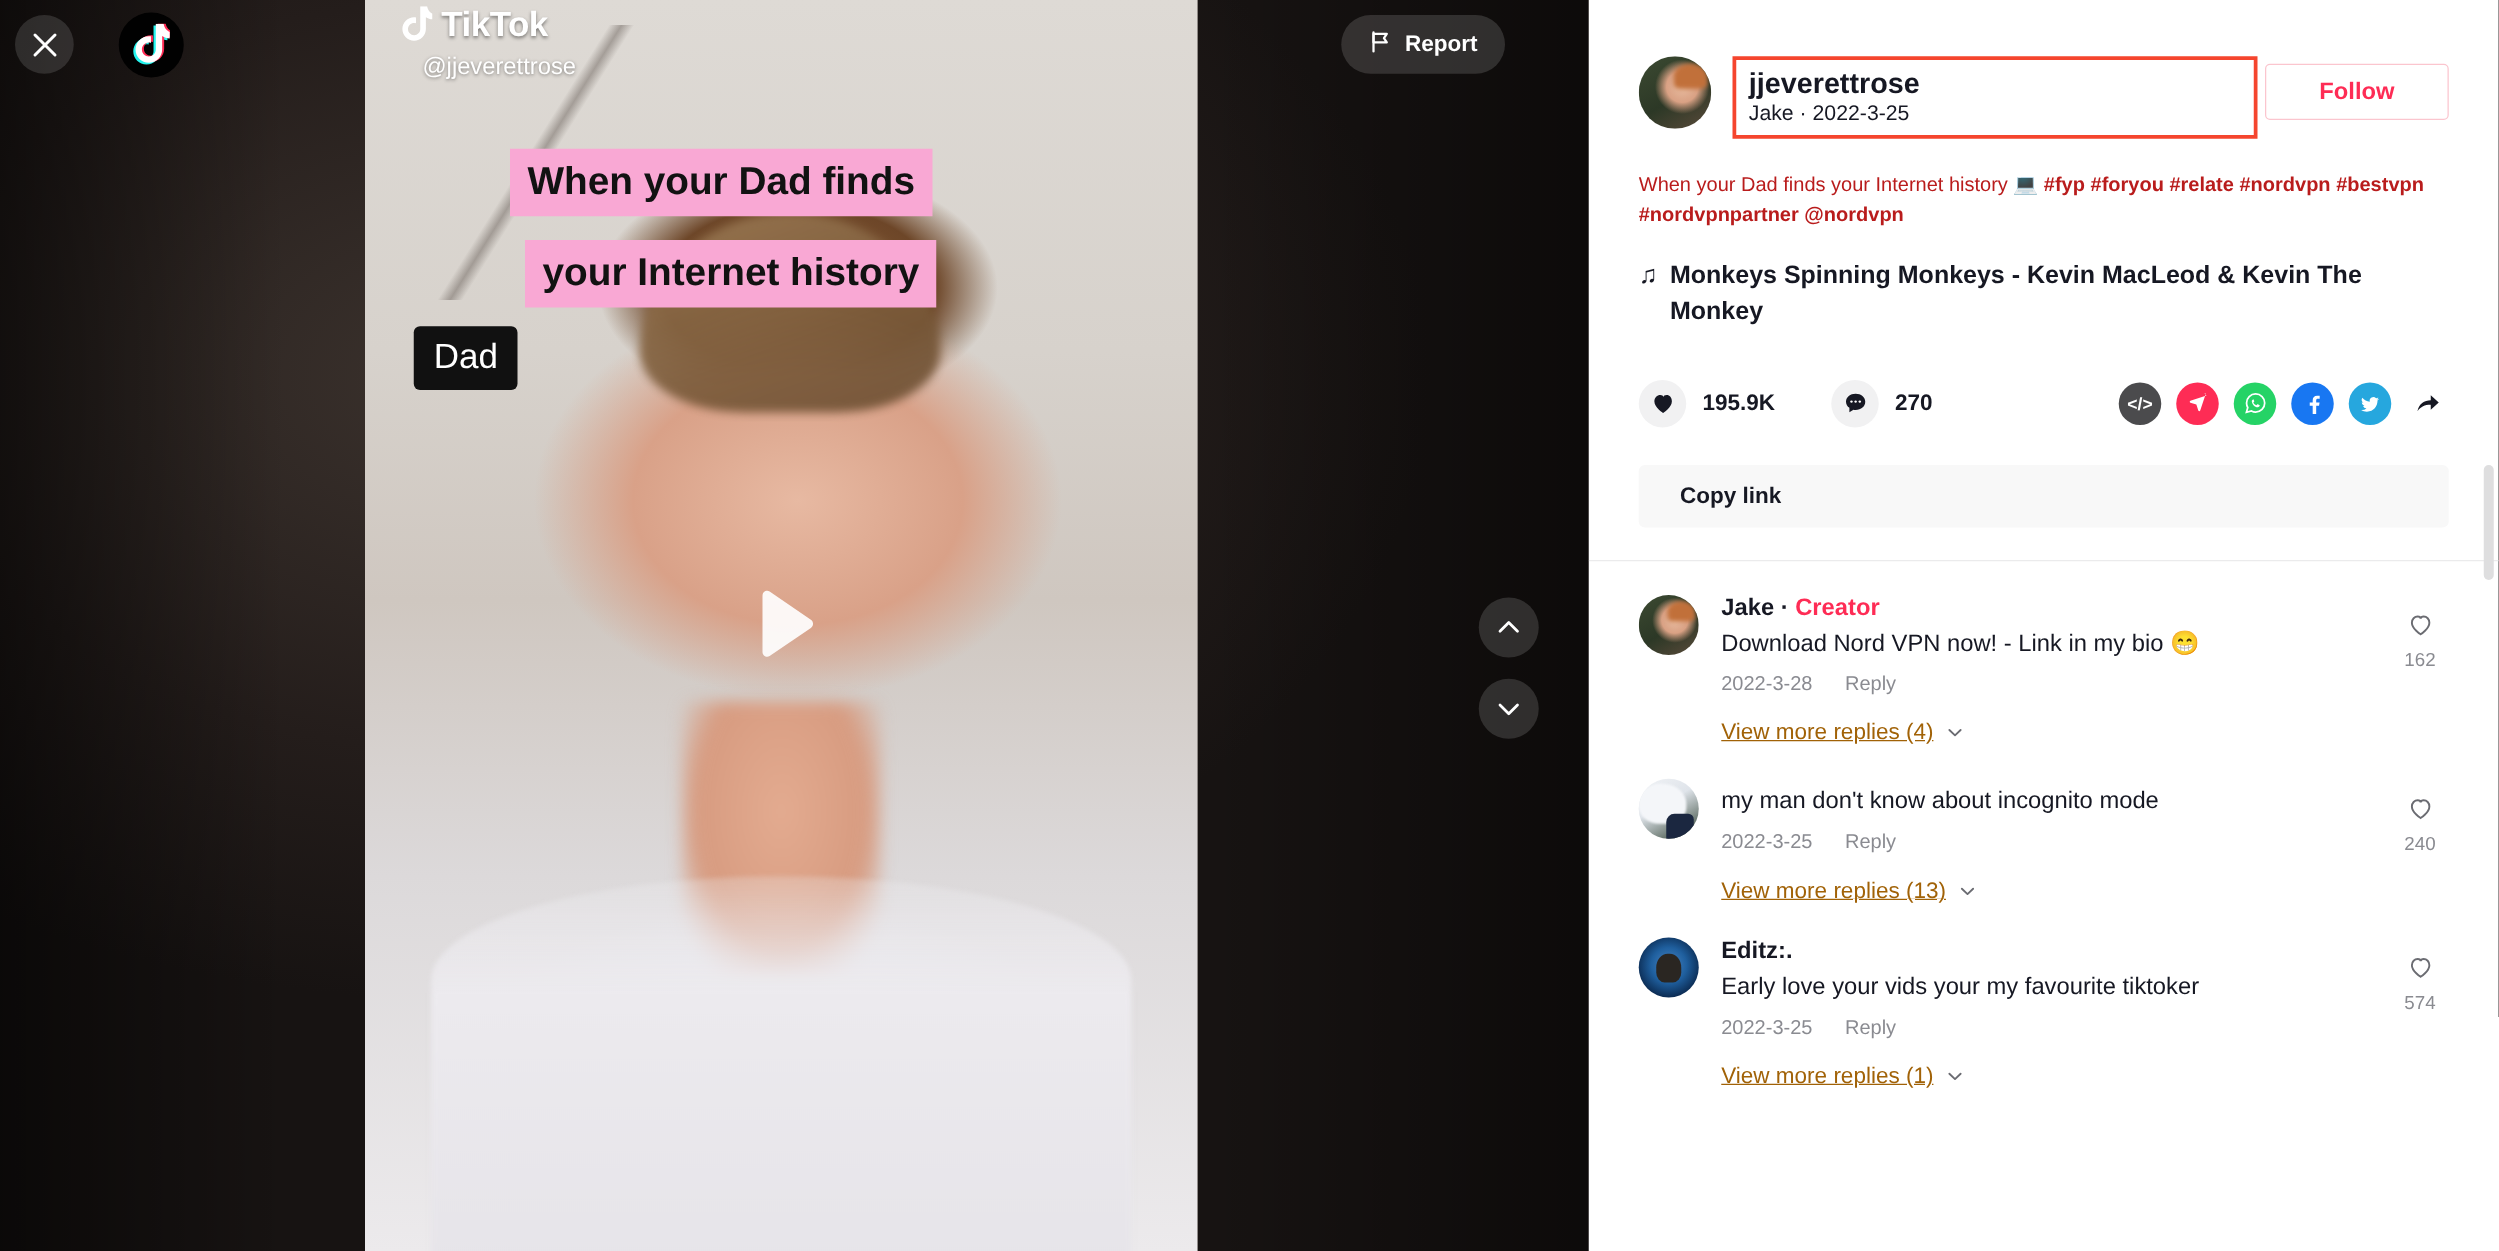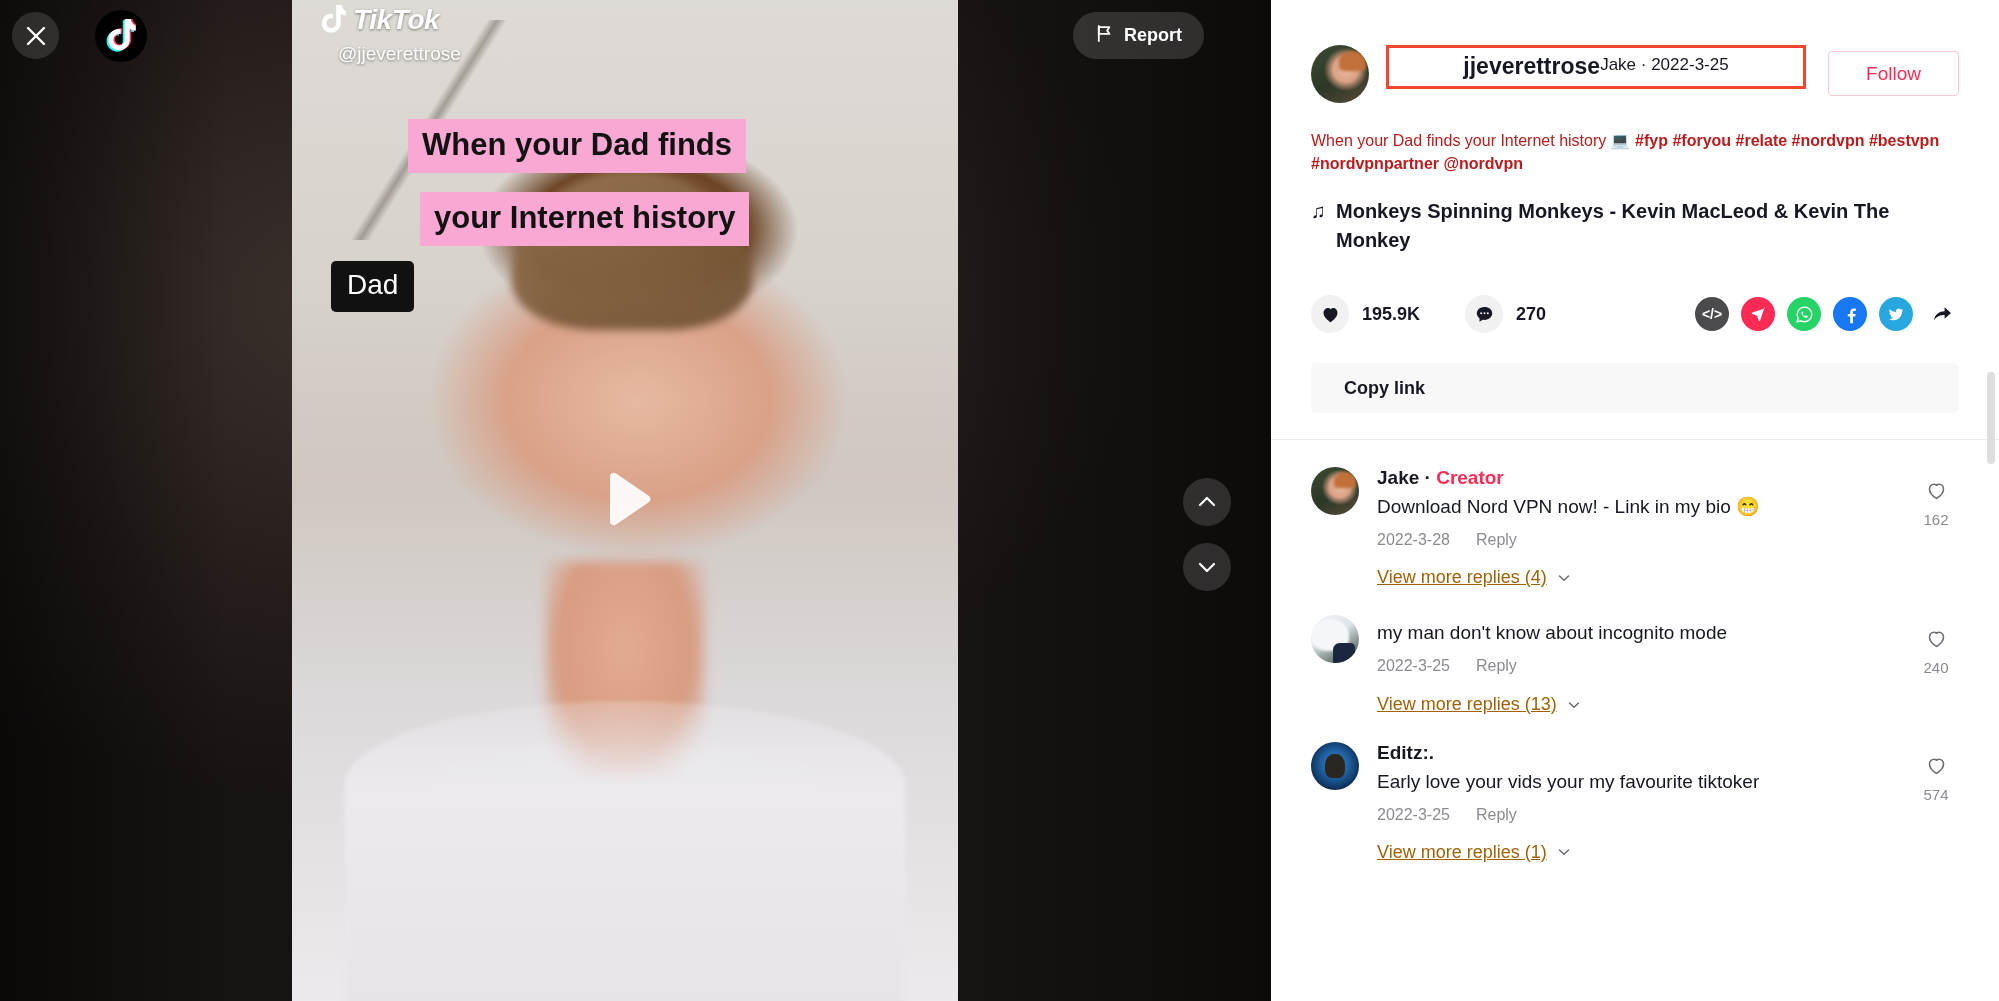--- a/index.html
+++ b/index.html
@@ -65,21 +65,21 @@
     background: linear-gradient(160deg,#9d7b55 0%, #7b5b3a 60%, #6b4e32 100%);
     border-radius: 50% 50% 35% 35% / 70% 70% 30% 30%;
     filter: blur(4px); opacity:.9;
   }
 
   .tt-watermark {
     position: absolute; left: 28px; top: 4px;
     display: flex; align-items: center; gap: 7px;
     color: #fff; text-shadow: 0 1px 3px rgba(0,0,0,.45);
   }
-  .tt-watermark .wm-name { font-size: 28px; font-weight: 700; letter-spacing: -.4px; font-style: italic; }
+  .tt-watermark .wm-name { font-size: 28px; font-weight: 700; letter-spacing: -.4px; }
   .tt-handle {
     position: absolute; left: 46px; top: 43px;
     color: #fff; font-size: 19px; font-weight: 400;
     text-shadow: 0 1px 3px rgba(0,0,0,.45);
   }
 
   .cap-line {
     position: absolute;
     background: #f9a8d4;
     color: #121212;
@@ -162,31 +162,31 @@
   .av-andre::before{ content:""; position:absolute; left:0; top:8%; width:80%; height:66%; background:#f4f6f9; border-radius:46% 50% 40% 44%; filter: blur(1px); }
   .av-andre::after{ content:""; position:absolute; left:46%; top:58%; width:46%; height:46%; background:#1b2740; border-radius:30% 20% 0 0; }
   .av-editz { background: radial-gradient(circle at 50% 46%, #4a86c4 0%, #1f5f9e 40%, #0c2d55 72%, #07192f 100%); }
   .av-editz::before{ content:""; position:absolute; left:30%; top:26%; width:40%; height:48%; background:#2a2622; border-radius:48% 48% 35% 35%; filter: blur(.6px); }
 
   .author-box {
     margin-left: 17px;
     border: 3px solid #f5452e;
     padding: 5px 10px 7px;
     width: 420px;
-    display: flex; flex-direction: row; justify-content: center;
+    display: flex; flex-direction: column; justify-content: center;
   }
   .author-name { font-size: 23px; font-weight: 700; color: #161823; line-height: 1.15; }
   .author-sub { font-size: 17px; color: #161823; margin-top: 2px; }
   .follow-btn {
     margin-left: auto;
-    width: 131px; height: 45px;
+    width: 147px; height: 45px;
     border: 1px solid #fbc5ce;
     border-radius: 4px;
     background: #fff;
-    color: #fe2c55; font-size: 19px; font-weight: 400;
+    color: #fe2c55; font-size: 19px; font-weight: 700;
     display: flex; align-items: center; justify-content: center;
     cursor: pointer; margin-top: 6px;
   }
 
   .desc {
     margin-top: 26px;
     font-size: 16px; line-height: 1.45; color: #b91c1c;
     word-break: break-word;
   }
   .desc .tag { font-weight: 700; }

